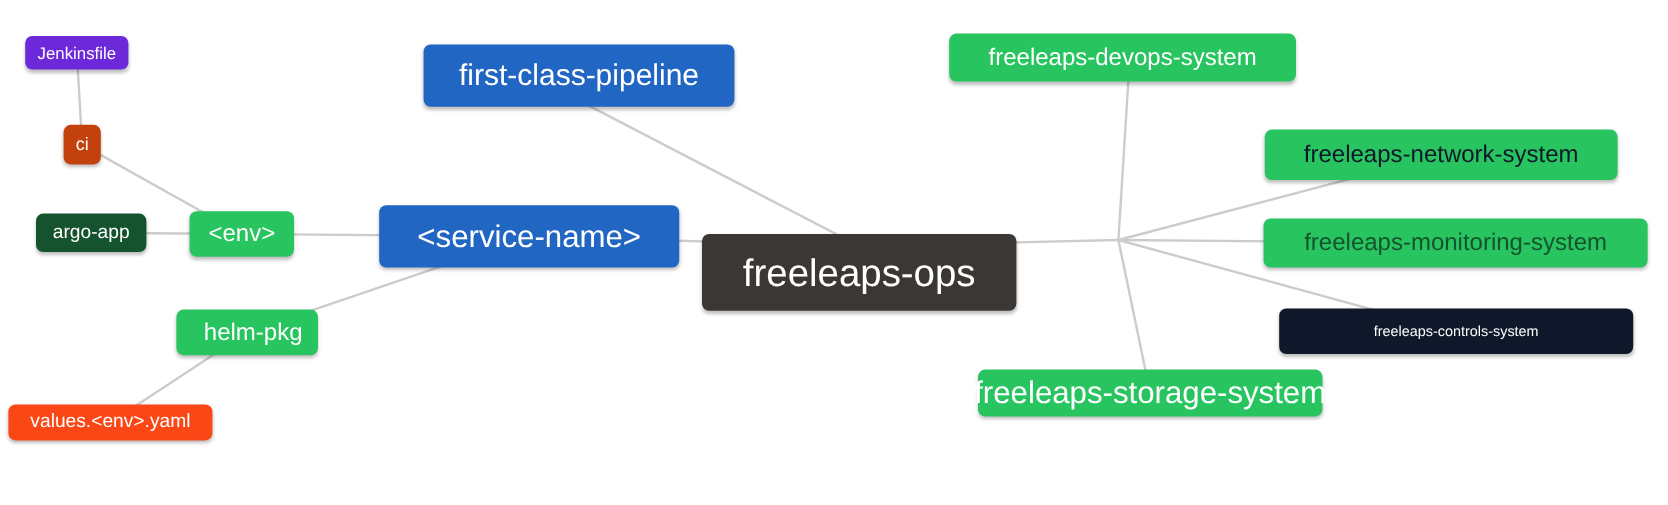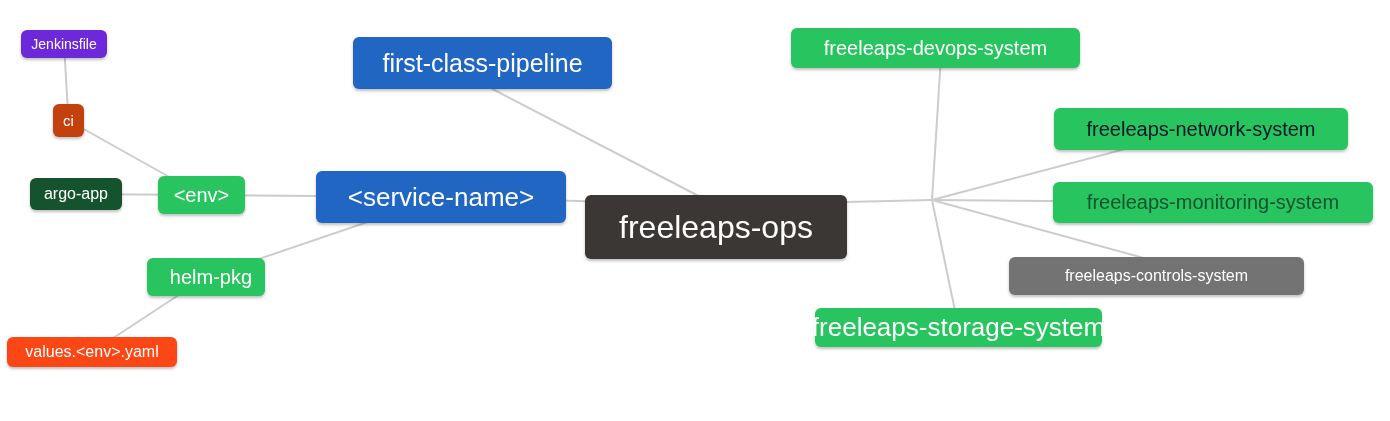--- a/index.html
+++ b/index.html
@@ -62,15 +62,15 @@
   <div class="node" style="left: 30px; top: 178px; width: 92px; height: 32px; font-size: 16px; background: #14532d; color: rgb(255, 255, 255);">argo-app</div>
   <div class="node" style="left: 158px; top: 176px; width: 87px; height: 38px; font-size: 20px; background: rgb(40, 196, 95); color: rgb(255, 255, 255);">&lt;env&gt;</div>
   <div class="node" style="left: 147px; top: 258px; width: 118px; height: 38px; font-size: 20px; background: rgb(40, 196, 95); color: rgb(255, 255, 255); padding-left: 10px;">helm-pkg</div>
   <div class="node" style="left: 7px; top: 337px; width: 170px; height: 30px; font-size: 16px; background: rgb(251, 70, 22); color: rgb(255, 255, 255);">values.&lt;env&gt;.yaml</div>
   <div class="node" style="left: 313px; top: 37px; width: 259px; height: 52px; font-size: 25px; background: rgb(34, 102, 195); color: rgb(255, 255, 255); margin-left: 40px;">first-class-pipeline</div>
   <div class="node" style="left: 316px; top: 171px; width: 250px; height: 52px; font-size: 26px; background: rgb(34, 102, 195); color: rgb(255, 255, 255);">&lt;service-name&gt;</div>
   <div class="node" style="left: 585px; top: 173px; width: 262px; height: 64px; font-size: 32px; background: rgb(59, 55, 52); color: rgb(255, 255, 255); margin-top: 22px;">freeleaps-ops</div>
   <div class="node" style="left: 791px; top: 28px; width: 289px; height: 40px; font-size: 20px; background: rgb(40, 196, 95); color: rgb(255, 255, 255);">freeleaps-devops-system</div>
   <div class="node" style="left: 1054px; top: 108px; width: 294px; height: 42px; font-size: 20px; background: rgb(40, 196, 95); color: #0f172a;">freeleaps-network-system</div>
   <div class="node" style="left: 1053px; top: 182px; width: 320px; height: 41px; font-size: 20px; background: rgb(40, 196, 95); color: #14532d;">freeleaps-monitoring-system</div>
-  <div class="node" style="left: 1009px; top: 257px; width: 295px; height: 38px; font-size: 16px; background: #737373; color: rgb(255, 255, 255);">freeleaps-controls-system</div>
+  <div class="node" style="left: 1066px; top: 257px; width: 295px; height: 38px; font-size: 12px; background: #0f172a; color: rgb(255, 255, 255);">freeleaps-controls-system</div>
   <div class="node" style="left: 815px; top: 308px; width: 287px; height: 39px; font-size: 26px; background: rgb(40, 196, 95); color: rgb(255, 255, 255);">freeleaps-storage-system</div>
 </div>
 
 </body></html>

